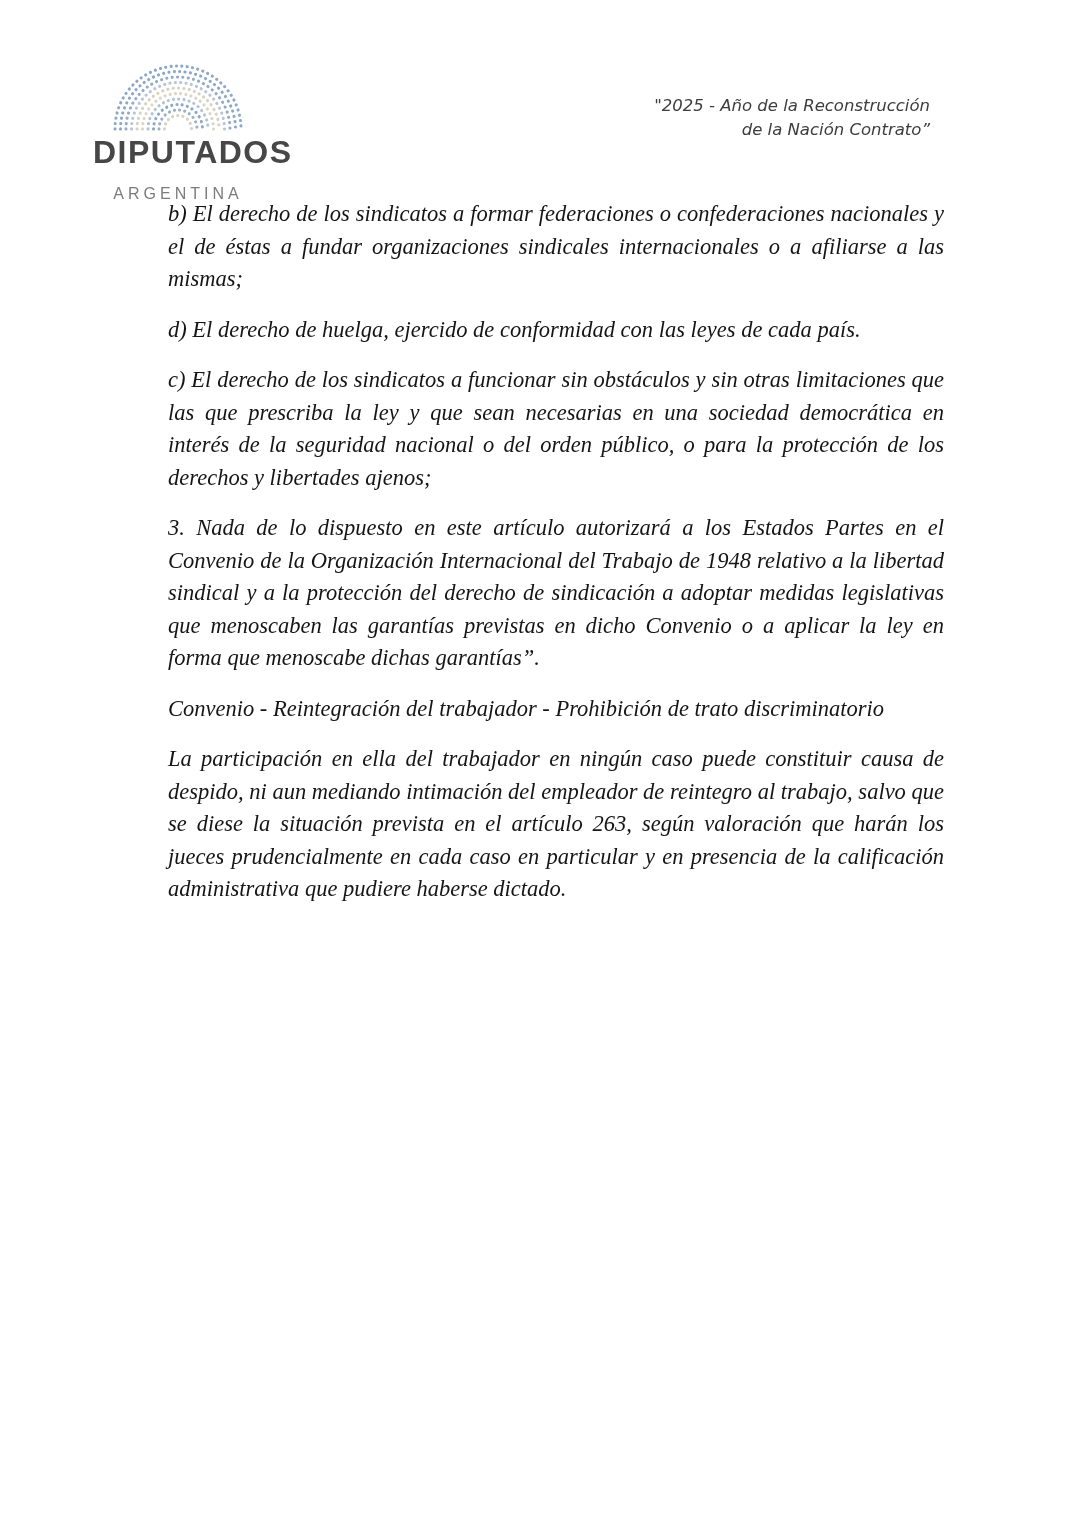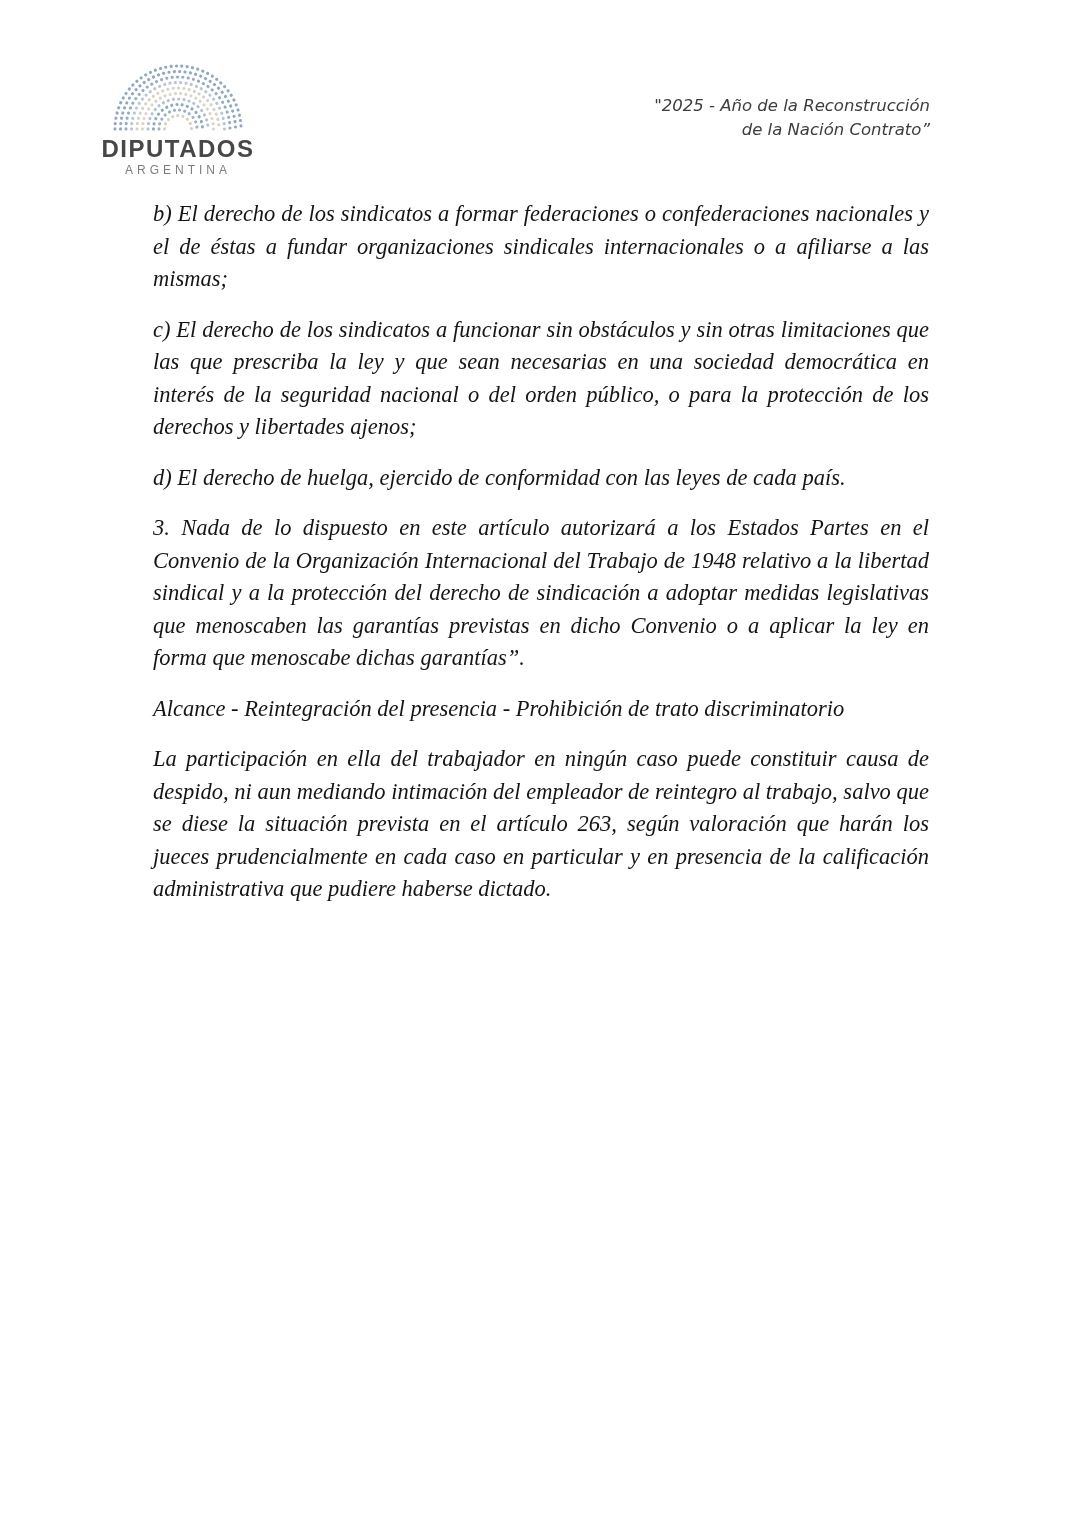--- a/index.html
+++ b/index.html
@@ -23,50 +23,50 @@
     top: 60px;
     width: 170px;
     text-align: center;
   }
   .logo svg {
     display: block;
     margin: 0 auto 4px auto;
   }
   .logo-title {
     font-family: "Liberation Sans", sans-serif;
-    font-size: 24px;
+    font-size: 32px;
     font-weight: 600;
     letter-spacing: 1.5px;
     color: #474747;
     line-height: 1.05;
   }
   .logo-subtitle {
     font-family: "Liberation Sans", sans-serif;
-    font-size: 12px;
+    font-size: 16px;
     font-weight: 500;
     letter-spacing: 4px;
     color: #7c7c7c;
     line-height: 1.3;
-    margin-top: 2px;
+    margin-top: 14px;
   }
   .year-legend {
     position: absolute;
     top: 94px;
     right: 150px;
     text-align: right;
     font-family: "DejaVu Sans", sans-serif;
     font-style: italic;
     font-size: 16.5px;
     color: #3d3d3d;
     line-height: 1.45;
   }
   
   .doc-body {
     position: absolute;
-    left: 153px;
+    left: 168px;
     top: 198px;
     width: 776px;
   }
   .para {
     margin: 0 0 18px 0;
     font-size: 22.5px;
     line-height: 32.5px;
     color: #151515;
     text-align: justify;
     text-align-last: left;
@@ -97,20 +97,20 @@
     <div class="logo-subtitle">ARGENTINA</div>
   </div>
 
   <div class="year-legend">
     <div>"2025 - Año de la Reconstrucción</div>
     <div>de la Nación Contrato”</div>
   </div>
 
   <main class="doc-body">
     <p class="para italic">b) El derecho de los sindicatos a formar federaciones o confederaciones nacionales y el de éstas a fundar organizaciones sindicales internacionales o a afiliarse a las mismas;</p>
+    <p class="para italic">d) El derecho de huelga, ejercido de conformidad con las leyes de cada país.</p>
     <p class="para italic">c) El derecho de los sindicatos a funcionar sin obstáculos y sin otras limitaciones que las que prescriba la ley y que sean necesarias en una sociedad democrática en interés de la seguridad nacional o del orden público, o para la protección de los derechos y libertades ajenos;</p>
-    <p class="para italic">d) El derecho de huelga, ejercido de conformidad con las leyes de cada país.</p>
     <p class="para italic">3. Nada de lo dispuesto en este artículo autorizará a los Estados Partes en el Convenio de la Organización Internacional del Trabajo de 1948 relativo a la libertad sindical y a la protección del derecho de sindicación a adoptar medidas legislativas que menoscaben las garantías previstas en dicho Convenio o a aplicar la ley en forma que menoscabe dichas garantías”.</p>
-    <p class="para italic">Alcance - Reintegración del presencia - Prohibición de trato discriminatorio</p>
+    <p class="para italic">Convenio - Reintegración del trabajador - Prohibición de trato discriminatorio</p>
     <p class="para italic">La participación en ella del trabajador en ningún caso puede constituir causa de despido, ni aun mediando intimación del empleador de reintegro al trabajo, salvo que se diese la situación prevista en el artículo 263, según valoración que harán los jueces prudencialmente en cada caso en particular y en presencia de la calificación administrativa que pudiere haberse dictado.</p>
   </main>
 
 </div>
 
 </body></html>

